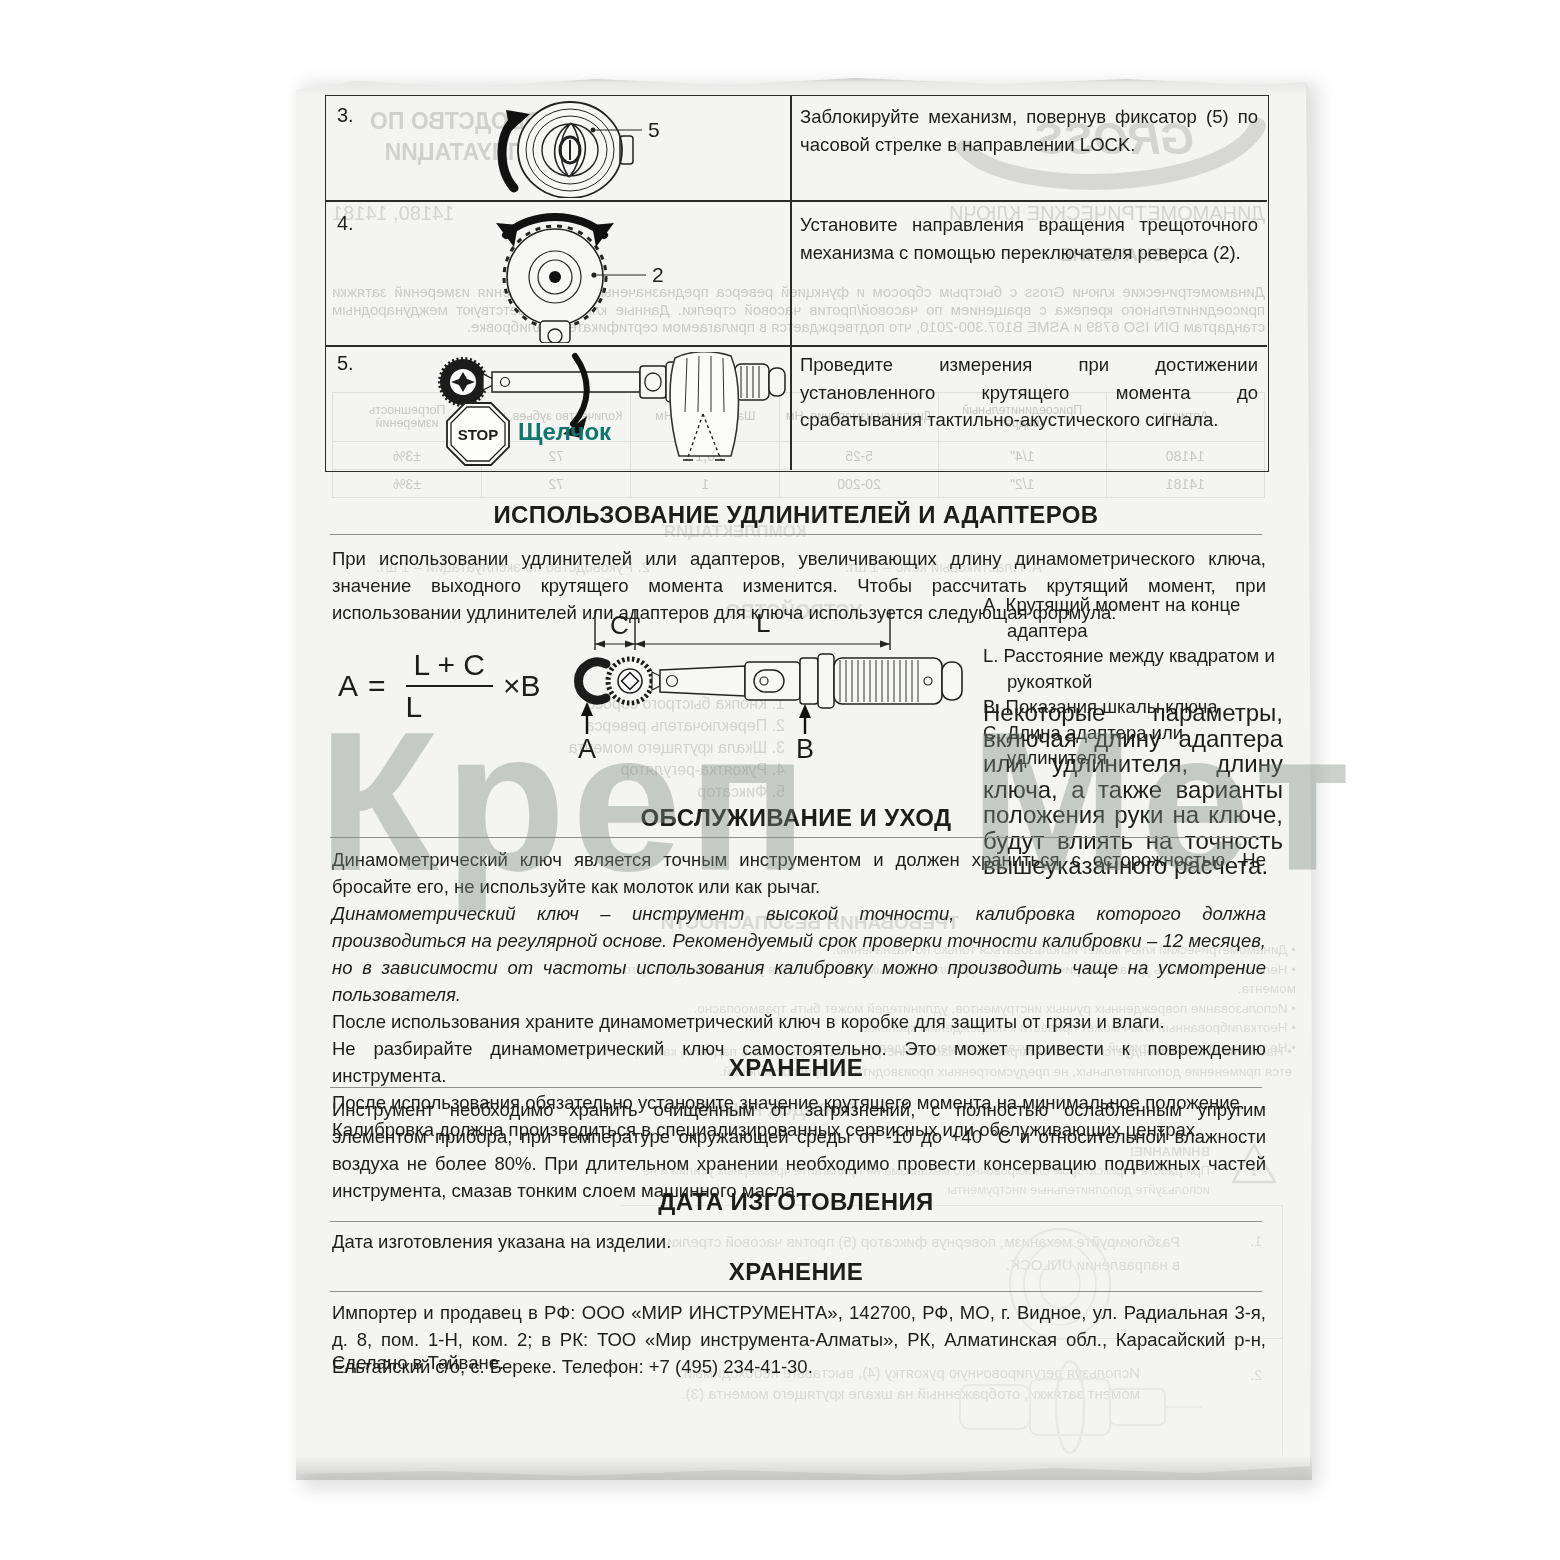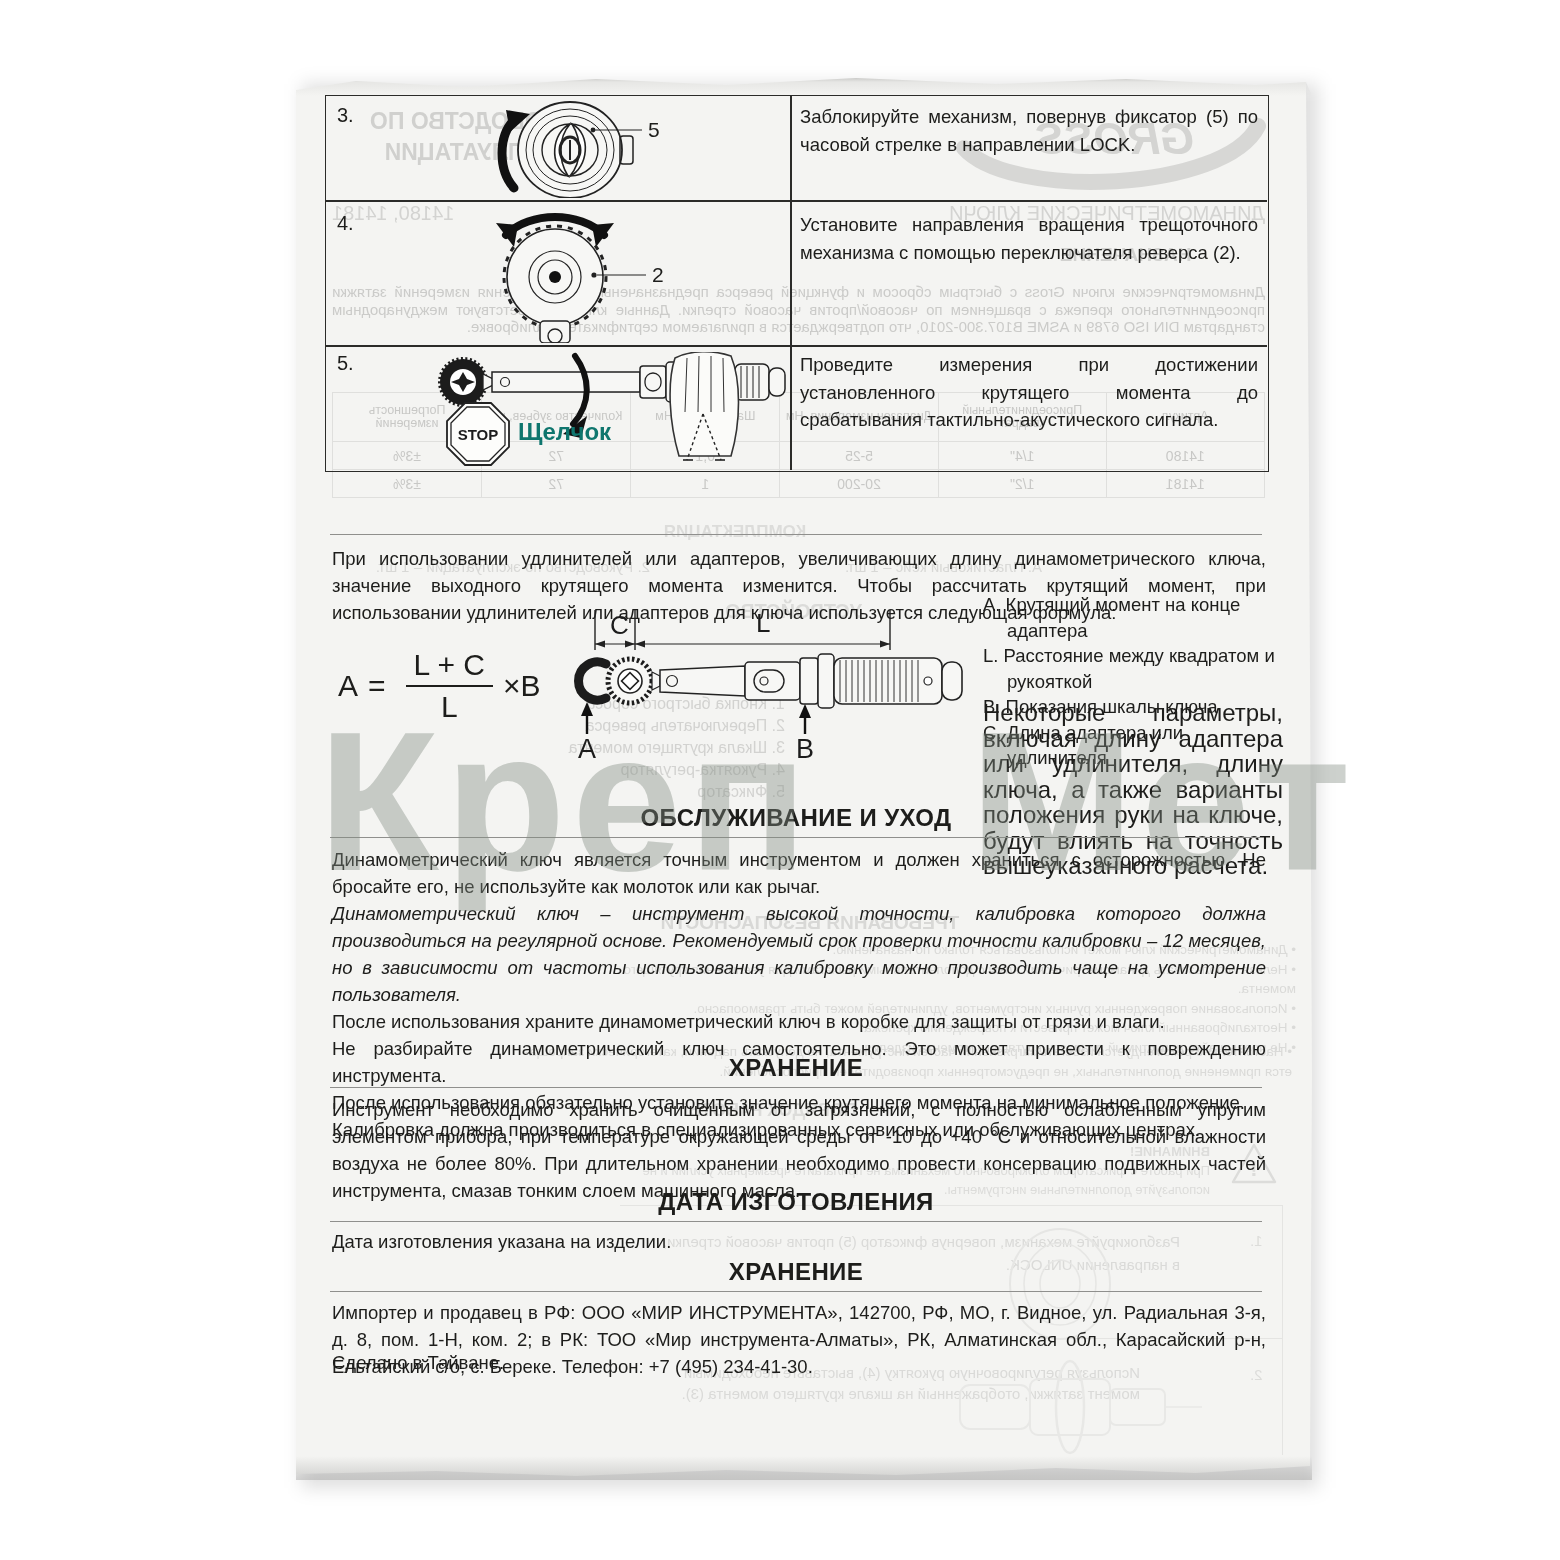--- a/index.html
+++ b/index.html
@@ -26,21 +26,21 @@
   .bl-just{text-align:justify;}
   .bl-line{background:#e4e4e2;}
   .spec{border-collapse:collapse;width:100%;color:#c8c8c6;}
   .spec td{border:1px solid #dfdfdd;text-align:center;vertical-align:middle;padding:1px 3px;}
   .spec .h{font-size:12.5px;line-height:13.5px;height:46px;}
   .spec .d{font-size:14px;height:25px;}
   #watermark{left:318px;top:688px;width:1240px;font-size:198px;font-weight:bold;color:rgba(130,140,130,.40);letter-spacing:6px;word-spacing:95px;white-space:nowrap;z-index:6;}
   .z1{z-index:1}.z2{z-index:2}
   
   #formula{display:flex;align-items:center;font-size:30px;}
-  #formula .frac{display:inline-block;text-align:center;margin:0 10px;}
+  #formula .frac{display:inline-block;text-align:left;margin:0 10px;}
   #formula .frac .nm{display:block;padding:0 8px 3px;border-bottom:2.4px solid #1d1d1b;}
   #formula .frac .dn{display:block;padding-top:3px;}
   .legend-item{padding-left:24px;text-indent:-24px;font-size:18.5px;line-height:25.5px;}
 </style>
 </head>
 <body>
 
 <div id="page">
 
   <div class="abs" id="paper-shadow"></div>
@@ -234,20 +234,21 @@
       <polygon points="128,82 152,64 146,86" fill="#111"></polygon>
     </svg>
     <svg class="abs" style="left:445px;top:401px;" width="66" height="66" viewBox="0 0 66 66">
       <polygon points="20,2 46,2 64,20 64,46 46,64 20,64 2,46 2,20" fill="#fdfdfb" stroke="#222" stroke-width="1.8"></polygon>
       <polygon points="22,6 44,6 60,22 60,44 44,60 22,60 6,44 6,22" fill="none" stroke="#222" stroke-width="1.3"></polygon>
       <text x="33" y="39" text-anchor="middle" font-size="15" font-weight="bold" fill="#1c1c1c" font-family="Liberation Sans,sans-serif">STOP</text>
     </svg>
     <div class="abs" style="left:518px;top:418px;font-size:24px;font-weight:bold;color:#0f766e;">Щелчок</div>
     <div class="abs cell-text" style="left:800px;top:351px;width:458px;">Проведите измерения при достижении установленного крутящего момента до срабатывания тактильно-акустического сигнала.</div>
 
+    <div class="abs sec-title" style="left:325px;top:501px;width:942px;">ИСПОЛЬЗОВАНИЕ УДЛИНИТЕЛЕЙ И АДАПТЕРОВ</div>
     <div class="abs hr" style="left:330px;top:534px;width:932px;"></div>
     <div class="abs body-text" style="left:332px;top:545px;width:934px;">При использовании удлинителей или адаптеров, увеличивающих длину динамометрического ключа, значение выходного крутящего момента изменится. Чтобы рассчитать крутящий момент, при использовании удлинителей или адаптеров для ключа используется следующая формула:</div>
 
     <div class="abs" id="formula" style="left:338px;top:648px;">
       <span>A</span>
       <span style="margin:0 10px;">=</span>
       <span class="frac">
         <span class="nm">L + C</span>
         <span class="dn">L</span>
       </span>

